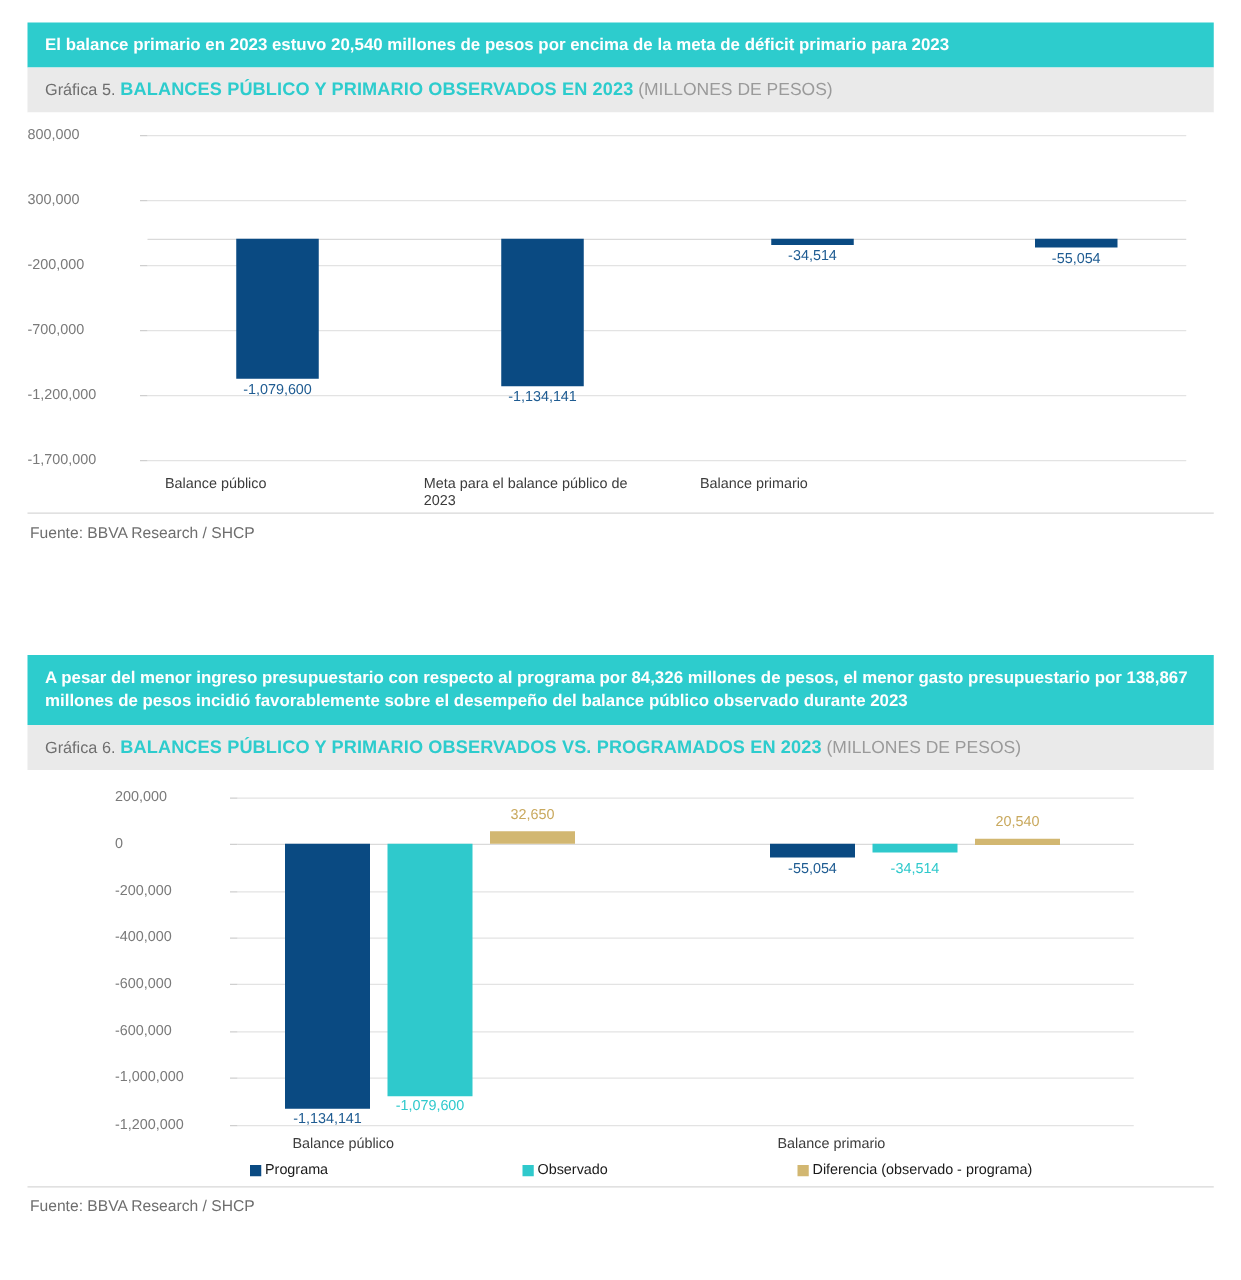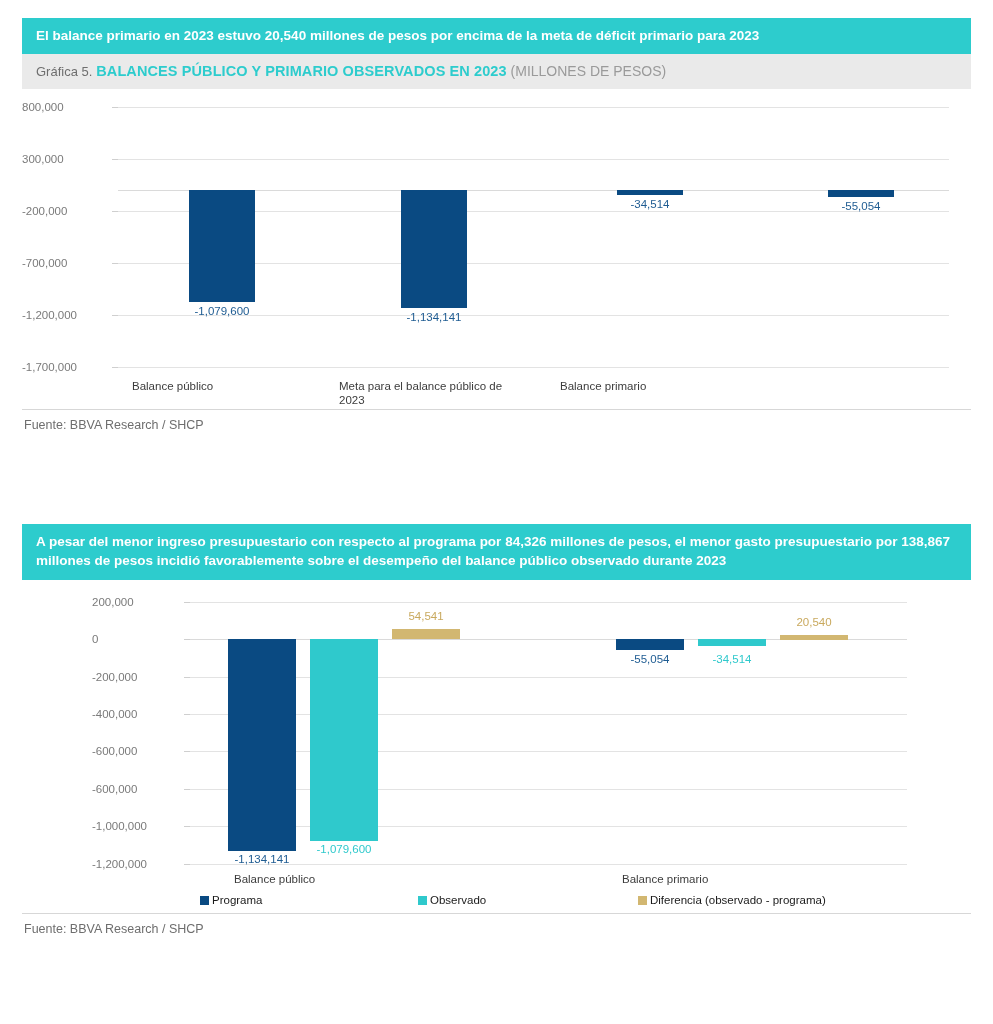--- a/index.html
+++ b/index.html
@@ -140,20 +140,25 @@
 
       <div class="source-rule" style="position:absolute; top:320px; left:0;"></div>
       <div class="source" style="position:absolute; top:322px; left:0;">Fuente: BBVA Research / SHCP</div>
     </div>
   </div>
 
   <div class="figure" style="top:524px;">
 
     <div class="banner" style="padding-bottom:10px;">A pesar del menor ingreso presupuestario con respecto al programa por 84,326 millones de pesos, el menor gasto presupuestario por 138,867 millones de pesos incidió favorablemente sobre el desempeño del balance público observado durante 2023</div>
 
+    <div class="subhead">
+      <span class="gnum">Gráfica 6.</span>
+      <span class="gtitle">BALANCES PÚBLICO Y PRIMARIO OBSERVADOS VS. PROGRAMADOS EN 2023</span>
+      <span class="gunits">(MILLONES DE PESOS)</span>
+    </div>
 
     <div class="plotwrap" style="height:340px;">
 
       <div class="plot" style="left:0; top:0; width:949px; height:340px;">
 
         <div class="gridline" style="top:22px;  left:168px; right:64px;"></div>
         <div class="gridline zero" style="top:59px;  left:168px; right:64px;"></div>
         <div class="gridline" style="top:97px;  left:168px; right:64px;"></div>
         <div class="gridline" style="top:134px; left:168px; right:64px;"></div>
         <div class="gridline" style="top:171px; left:168px; right:64px;"></div>
@@ -178,21 +183,21 @@
         <div class="ytickmark" style="top:209px; left:162px;"></div>
         <div class="ytickmark" style="top:246px; left:162px;"></div>
         <div class="ytickmark" style="top:284px; left:162px;"></div>
 
         <div class="bar navy" style="left:206px; top:59px; width:68px; height:212px;"></div>
         <div class="bar teal" style="left:288px; top:59px; width:68px; height:202px;"></div>
         <div class="bar gold" style="left:370px; top:49px; width:68px; height:10px;"></div>
 
         <div class="dlabel navy" style="left:240px; top:273px;">-1,134,141</div>
         <div class="dlabel teal" style="left:322px; top:263px;">-1,079,600</div>
-        <div class="dlabel gold" style="left:404px; top:30px;">54,541</div>
+        <div class="dlabel gold" style="left:404px; top:30px;">32,650</div>
 
         <div class="bar navy" style="left:594px; top:59px; width:68px; height:11px;"></div>
         <div class="bar teal" style="left:676px; top:59px; width:68px; height:7px;"></div>
         <div class="bar gold" style="left:758px; top:55px; width:68px; height:5px;"></div>
 
         <div class="dlabel navy" style="left:628px; top:73px;">-55,054</div>
         <div class="dlabel teal" style="left:710px; top:73px;">-34,514</div>
         <div class="dlabel gold" style="left:792px; top:36px;">20,540</div>
 
         <div class="cat" style="left:322px; top:292px; width:220px;">Balance público</div>

